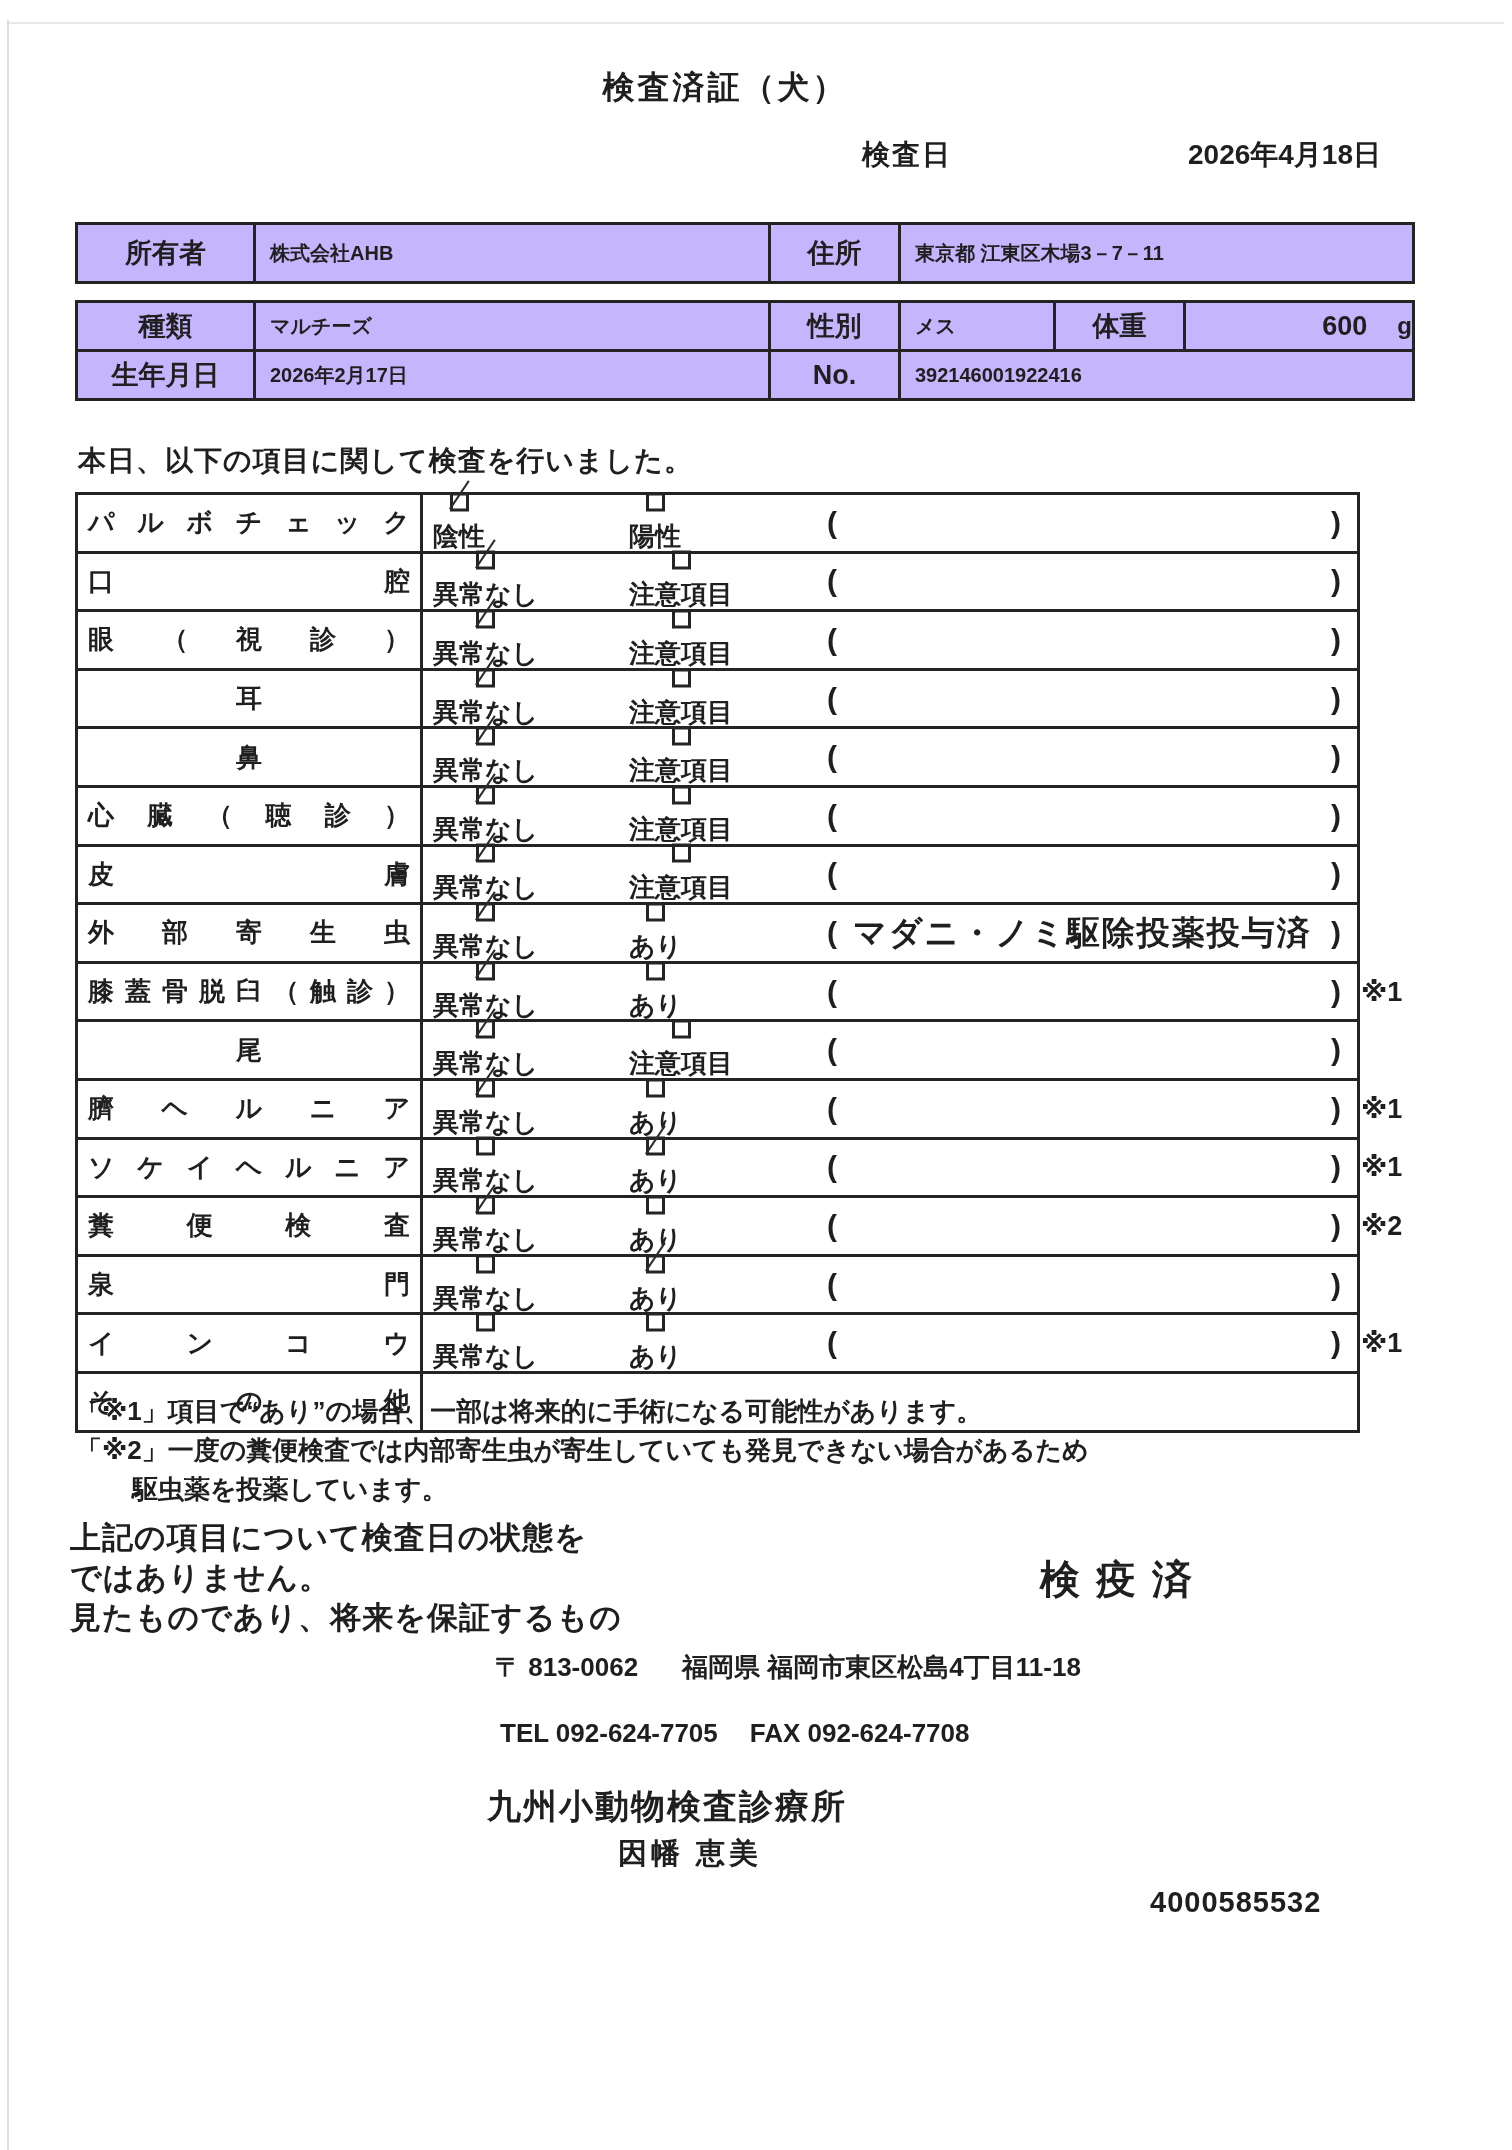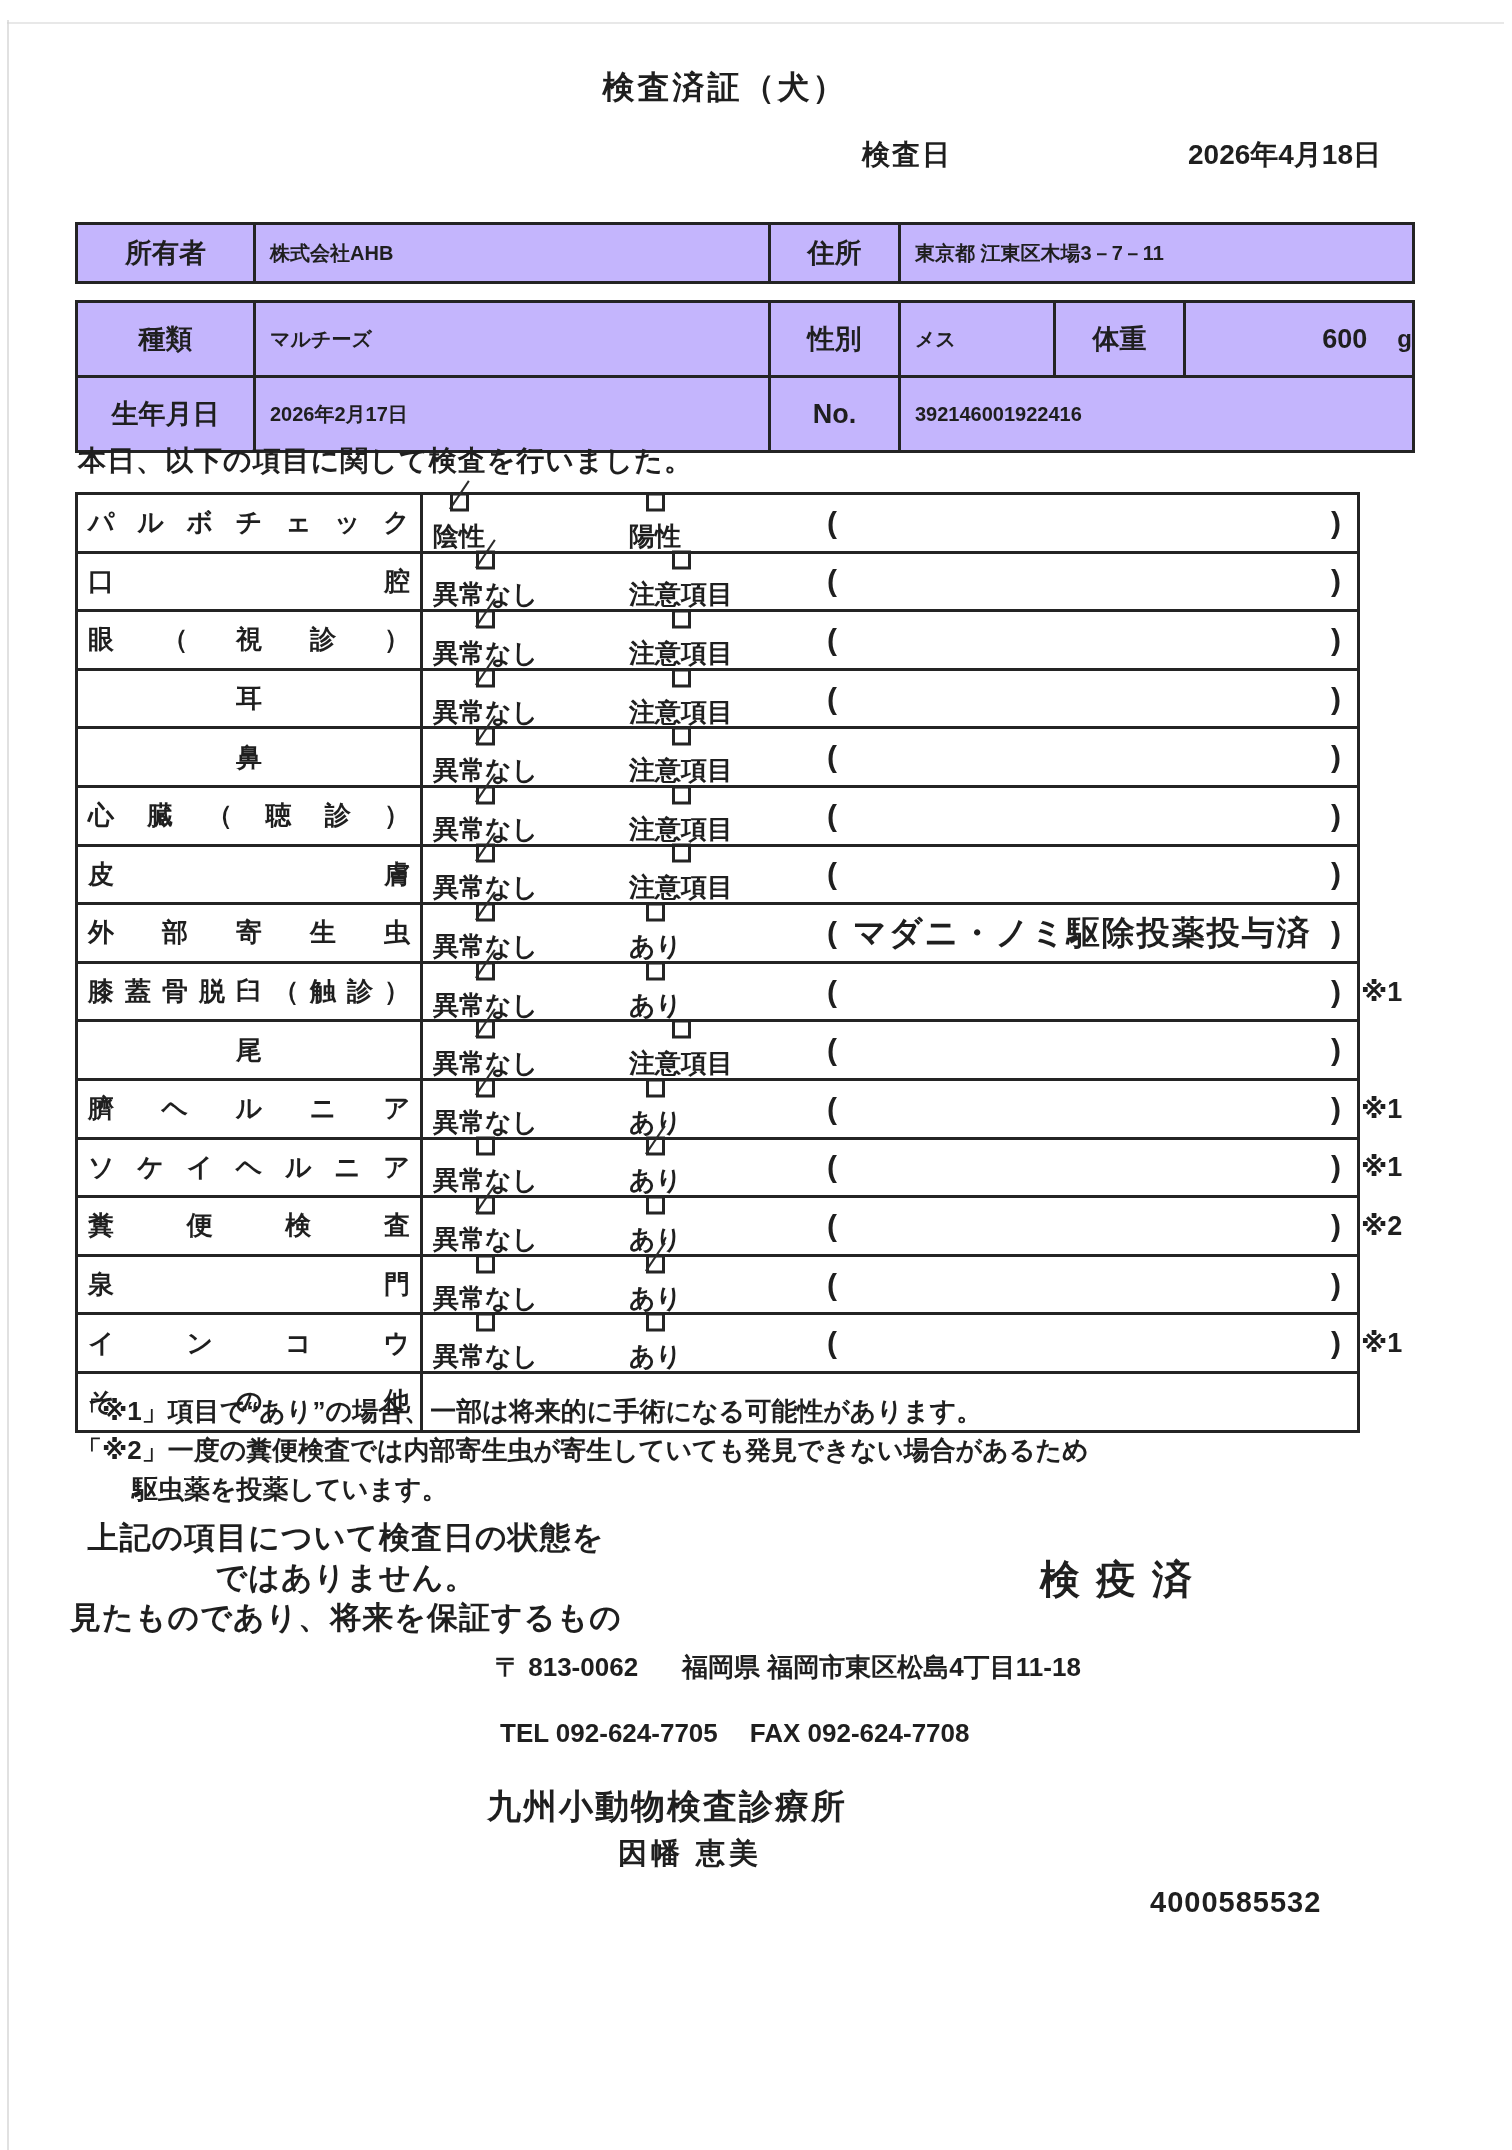--- a/index.html
+++ b/index.html
@@ -13,21 +13,21 @@
 
   .title{
     position:absolute;left:0;right:62px;top:66px;margin:0;text-align:center;
     font-size:32px;font-weight:700;letter-spacing:3px;
   }
   .insp-label{position:absolute;left:862px;top:136px;font-size:28px;font-weight:600;letter-spacing:2px;}
   .insp-date{position:absolute;left:1188px;top:136px;font-size:28px;font-weight:600;}
 
   
   .tbl{position:absolute;border:3px solid #242424;box-sizing:border-box;background:#c4b5fd;}
-  .tblrow{display:flex;height:72px;}
+  .tblrow{display:flex;height:46px;}
   .tblrow + .tblrow{border-top:3px solid #242424;}
   .cell{
     display:flex;align-items:center;justify-content:center;box-sizing:border-box;
     border-left:3px solid #242424;font-size:27px;font-weight:600;white-space:nowrap;
   }
   .cell:first-child{border-left:none;}
   .cell.value{justify-content:flex-start;padding:0 14px;font-size:20px;}
   .owner-tbl{left:75px;top:222px;width:1340px;}
   .owner-tbl .tblrow{height:56px;}
   .info-tbl{left:75px;top:300px;width:1340px;}
@@ -64,21 +64,21 @@
   .row-value{
     position:absolute;left:430px;right:60px;top:50%;transform:translateY(-50%);
     text-align:center;font-size:33px;font-weight:600;letter-spacing:2px;white-space:nowrap;
   }
   .row-note{position:absolute;right:-80px;top:50%;transform:translateY(-50%);font-size:27px;font-weight:700;width:76px;text-align:left;}
 
   .footnote1{position:absolute;left:76px;top:1394px;font-size:26px;font-weight:600;}
   .footnote2{position:absolute;left:76px;top:1433px;font-size:26px;font-weight:600;}
   .footnote3{position:absolute;left:132px;top:1472px;font-size:26px;font-weight:600;}
 
-  .statement{position:absolute;left:70px;top:1518px;font-size:31px;font-weight:700;line-height:40px;letter-spacing:1px;text-align:center;}
+  .statement{position:absolute;left:70px;top:1518px;font-size:31px;font-weight:700;line-height:40px;letter-spacing:1px;}
   .stamp{position:absolute;left:1040px;top:1552px;font-size:40px;font-weight:600;letter-spacing:16px;white-space:nowrap;}
 
   .postal-line{position:absolute;left:495px;top:1650px;font-size:26px;font-weight:600;display:flex;white-space:nowrap;}
   .postal-line .addr{margin-left:44px;}
   .tel-line{position:absolute;left:500px;top:1718px;font-size:26px;font-weight:600;display:flex;white-space:nowrap;}
   .tel-line .fax{margin-left:32px;}
   .clinic-name{position:absolute;left:487px;top:1784px;font-size:34px;font-weight:700;letter-spacing:2px;}
   .vet-name{position:absolute;left:618px;top:1834px;font-size:29px;font-weight:600;letter-spacing:4px;}
   .serial{position:absolute;left:1150px;top:1886px;font-size:29px;font-weight:600;letter-spacing:1px;}
 </style>

